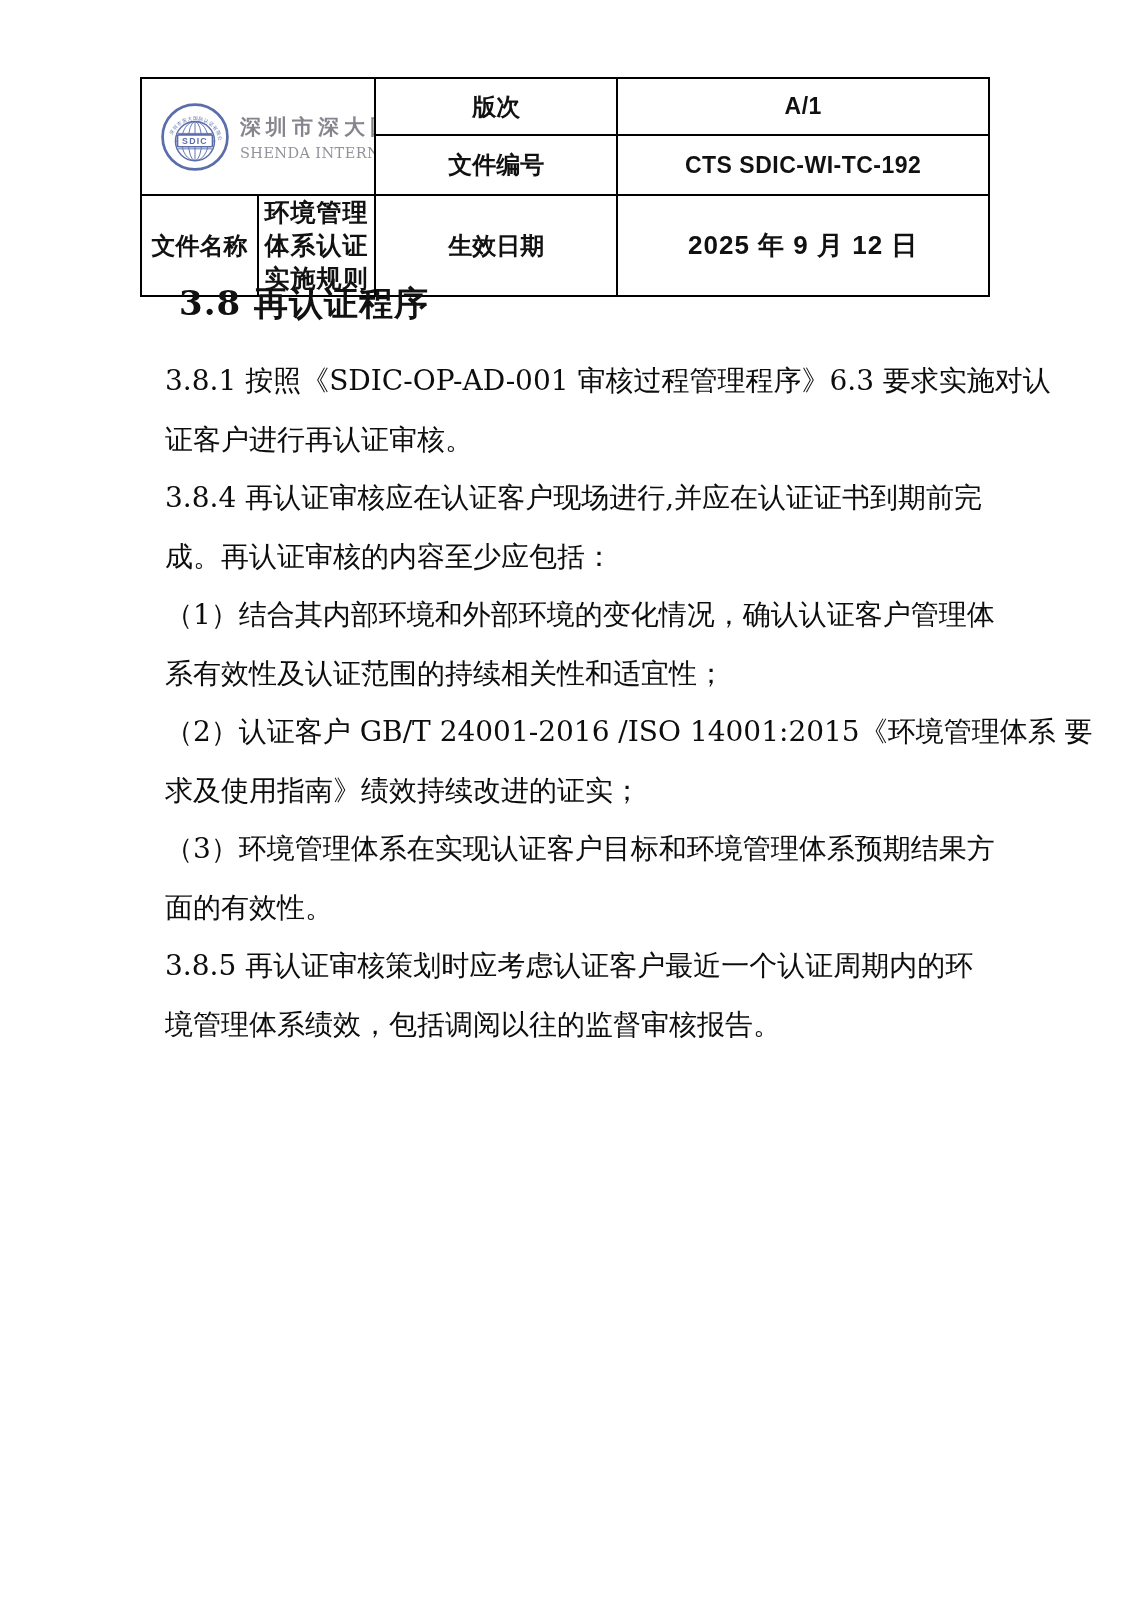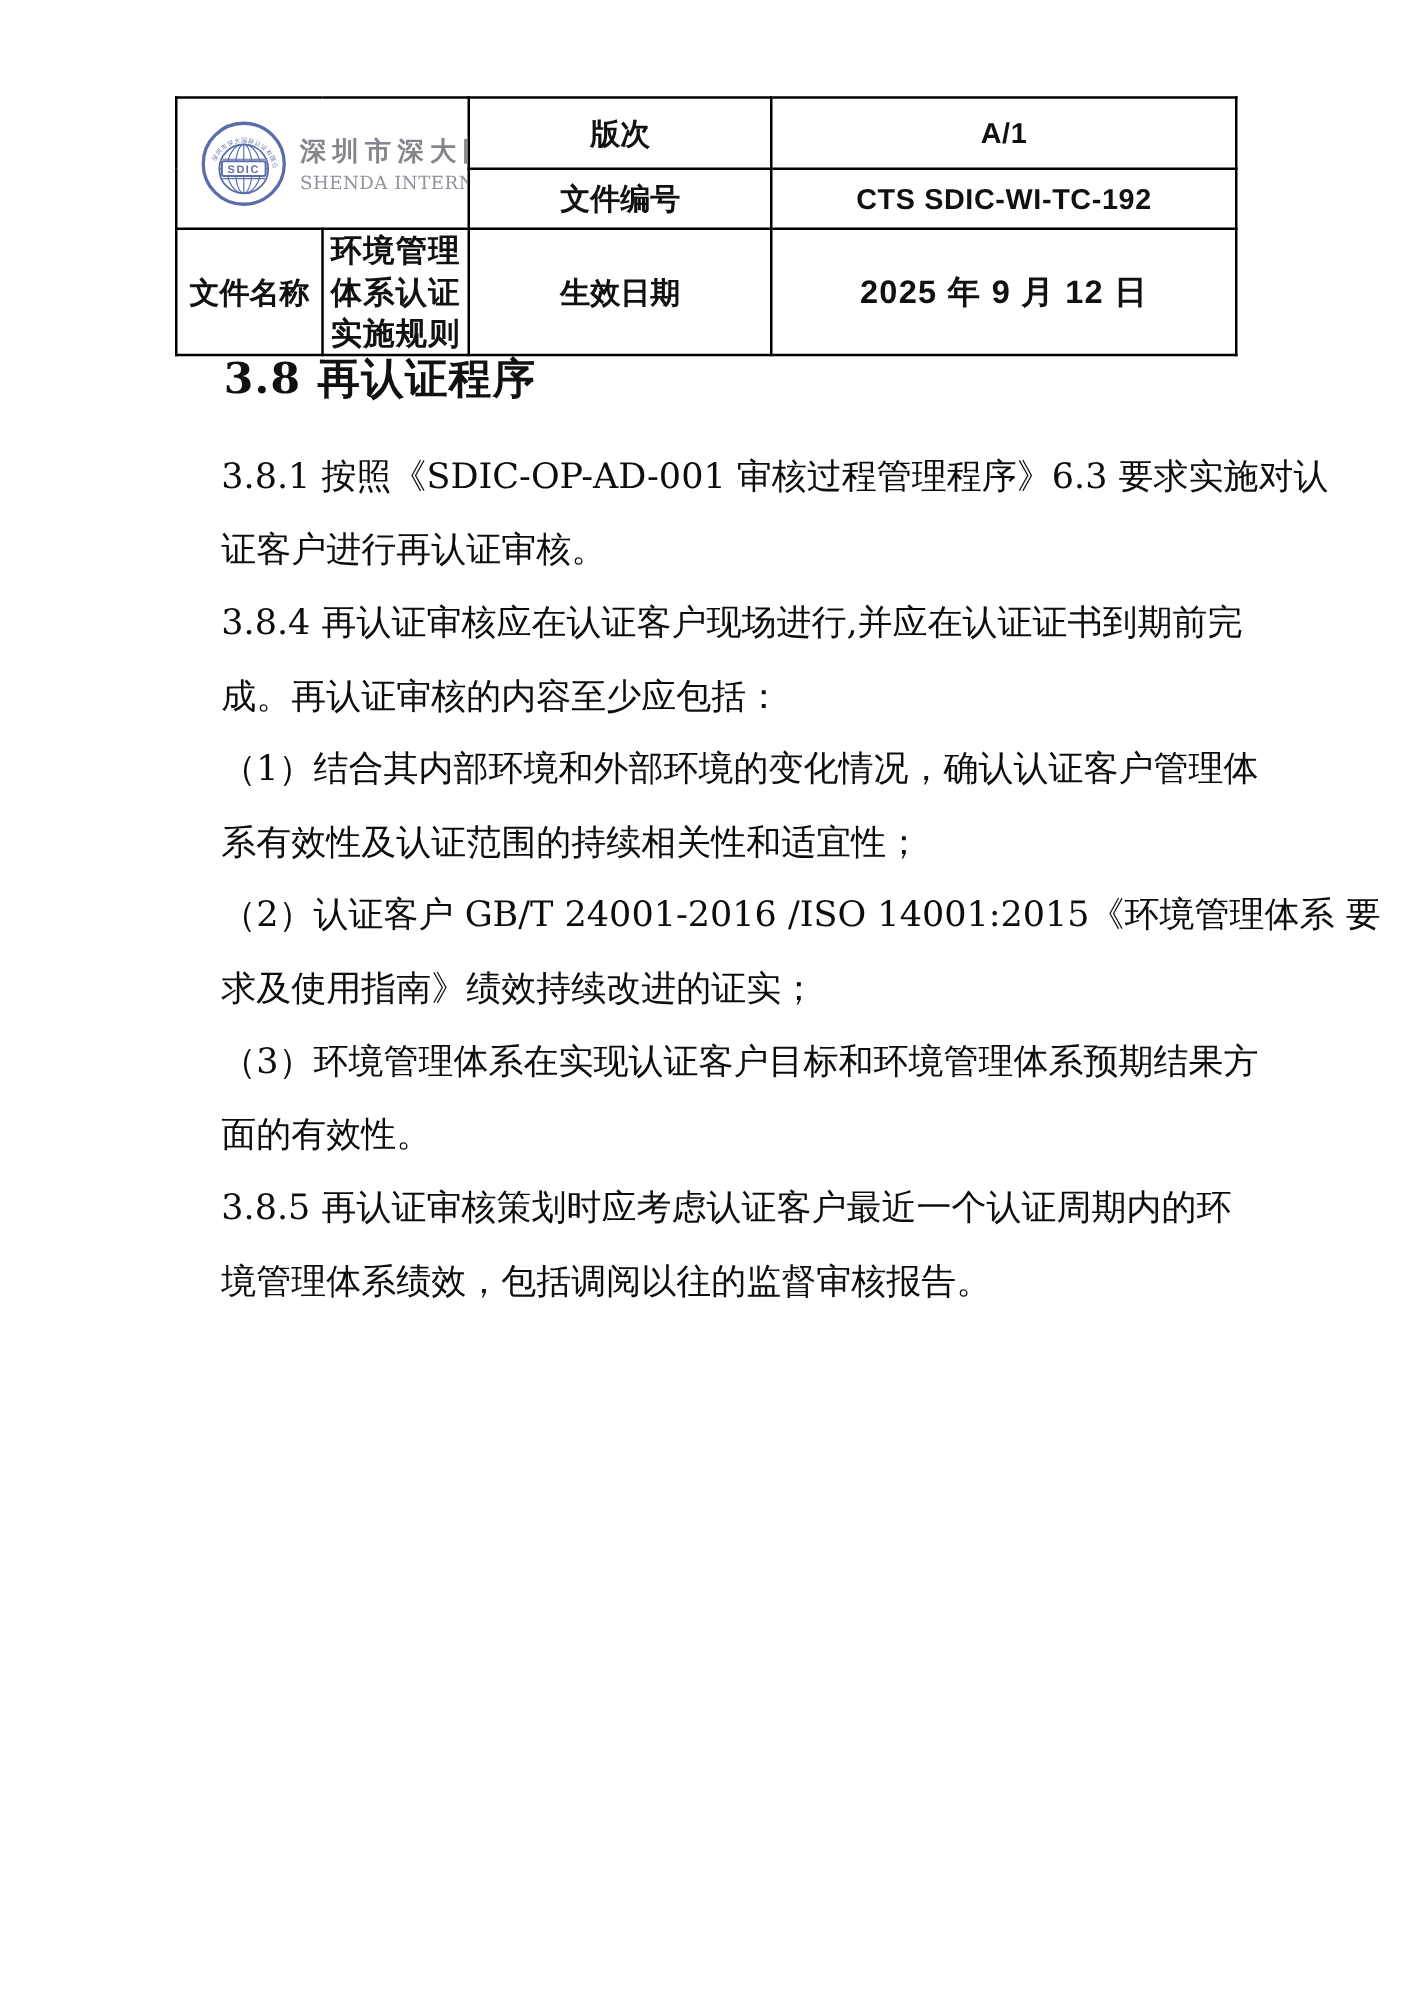--- a/index.html
+++ b/index.html
@@ -21,21 +21,21 @@
   .doc-table{
     position:absolute;left:140px;top:77px;
     width:850px;border-collapse:collapse;table-layout:fixed;
   }
   .doc-table td{
     border:2px solid var(--border);
     text-align:center;vertical-align:middle;
     overflow:hidden;
   }
   .col1{width:143px;} .col2{width:332px;margin-left:24px;} .col3{width:148px;} .col4{width:227px;}
-  .row1{height:57px;} .row2{height:48px;} .row3{height:73px;}
+  .row1{height:57px;} .row2{height:60px;} .row3{height:73px;}
   .cell-label{
     font-weight:700;font-size:24px;
     font-family:"Liberation Sans",sans-serif;
   }
   .cell-value{
     font-weight:700;font-size:23px;
     font-family:"Liberation Sans",sans-serif;
     letter-spacing:.5px;
     margin-left:31px;
   }
@@ -60,21 +60,21 @@
   
   .section-heading{
     position:absolute;left:179px;top:283px;
     font-family:"DejaVu Serif","Liberation Serif",serif;
     font-weight:700;font-size:34px;line-height:40px;
     letter-spacing:1px;
   }
   .doc-body{
     position:absolute;left:165px;top:352px;width:801px;
     font-family:"DejaVu Serif","Liberation Serif",serif;
-    font-size:28px;color:#0d0d0d;margin-left:12px;
+    font-size:28px;color:#0d0d0d;
   }
   .para{display:block;}
   .line{
     line-height:58.5px;height:58.5px;
     text-align:justify;text-align-last:justify;
     text-justify:inter-character;
     white-space:nowrap;
   }
   .line.last{text-align-last:left;}
 </style>

